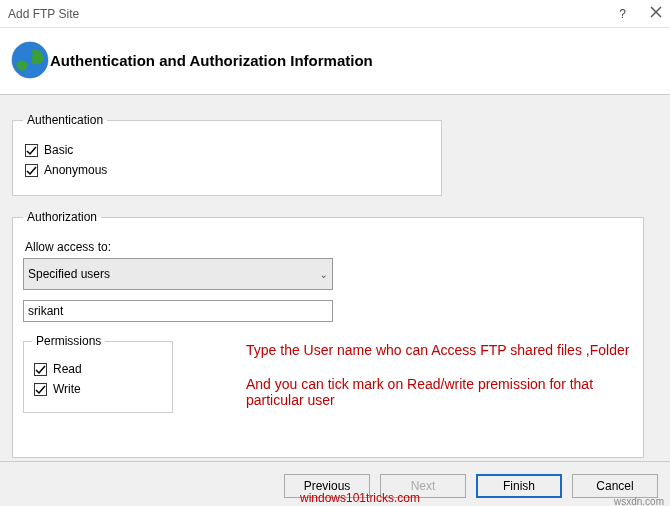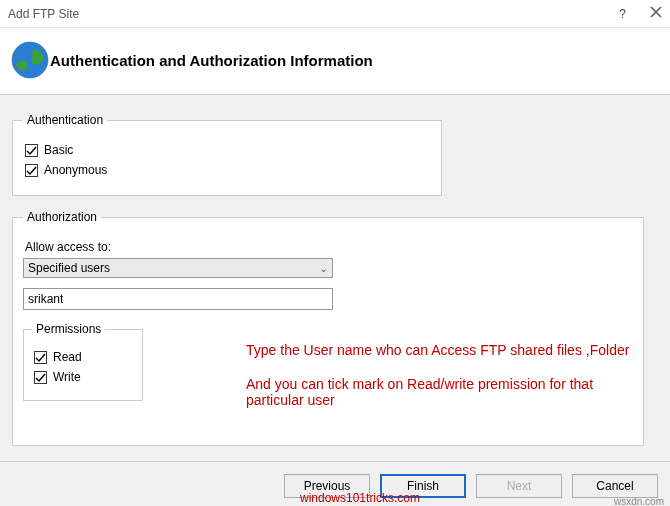--- a/index.html
+++ b/index.html
@@ -13,24 +13,24 @@
     .content { background: #f0f0f0; padding: 18px 12px 10px; height: calc(506px - 32px - 60px - 48px); overflow: hidden; }
     fieldset { border: 1px solid #ccc; background: #fff; margin: 0 0 14px 0; padding: 10px 10px 12px; position: relative; }
     legend { padding: 0 4px; color: #000; font-size: 12px; }
     .chk-row { display: flex; align-items: center; gap: 6px; margin: 6px 2px; }
     .chk { width: 13px; height: 13px; border: 1px solid #333; display: inline-flex; align-items: center; justify-content: center; }
     .chk svg { width: 11px; height: 11px; display: block; }
     label.small { font-size: 12px; }
     .auth-group { width: 430px; }
     .authz-group { width: 632px; padding-bottom: 30px;}
     .field-label { display: block; margin: 6px 2px 4px; }
-    .select { width: 310px; height: 20px; border: 1px solid #999; background: #eaeaea; display: flex; align-items: center; justify-content: space-between; padding: 0 4px; }
+    .select { width: 310px; height: 32px; border: 1px solid #999; background: #eaeaea; display: flex; align-items: center; justify-content: space-between; padding: 0 4px; }
     .select .arrow { font-size: 10px; color: #555; }
     .text-input { width: 310px; height: 22px; border: 1px solid #999; background: #fff; margin-top: 10px; padding: 2px 4px; font-size: 12px; display: block; }
-    .perm-fieldset { border: 1px solid #ccc; width: 120px; margin-top: 12px; padding: 8px 8px 10px; }
+    .perm-fieldset { border: 1px solid #ccc; width: 150px; margin-top: 12px; padding: 8px 8px 10px; }
     .annotation { color: #c00000; font-size: 14px; position: absolute; margin-left: 43px; }
     .anno1 { left: 190px; top: 118px; }
     .anno2 { left: 190px; top: 152px; }
     .footer { background: #f0f0f0; border-top: 1px solid #ccc; height: 48px; display: flex; justify-content: flex-end; align-items: center; gap: 10px; padding: 0 12px; position: relative; }
     .btn { width: 86px; height: 24px; border: 1px solid #aaa; background: #efefef; font-size: 12px; display: flex; align-items: center; justify-content: center; }
     .btn.disabled { color: #aaa; }
     .btn.primary { border: 2px solid #1a69c6; }
     .watermark1 { position: absolute; left: 300px; bottom: 4px; color: #c00000; font-size: 12px; }
     .watermark2 { position: absolute; right: 6px; bottom: 2px; color: #888; font-size: 10px; }
     .globe-icon svg { width: 40px; height: 40px; display: block; }
@@ -116,18 +116,18 @@
         </span>
         <label class="small">Write</label>
       </div>
     </fieldset>
   </fieldset>
 
 </div>
 
 <div class="footer">
   <div class="btn">Previous</div>
+  <div class="btn disabled">Next</div>
   <div class="btn primary">Finish</div>
-  <div class="btn disabled">Next</div>
   <div class="btn">Cancel</div>
   <div class="watermark1">windows101tricks.com</div>
   <div class="watermark2">wsxdn.com</div>
 </div>
 
 </body></html>

